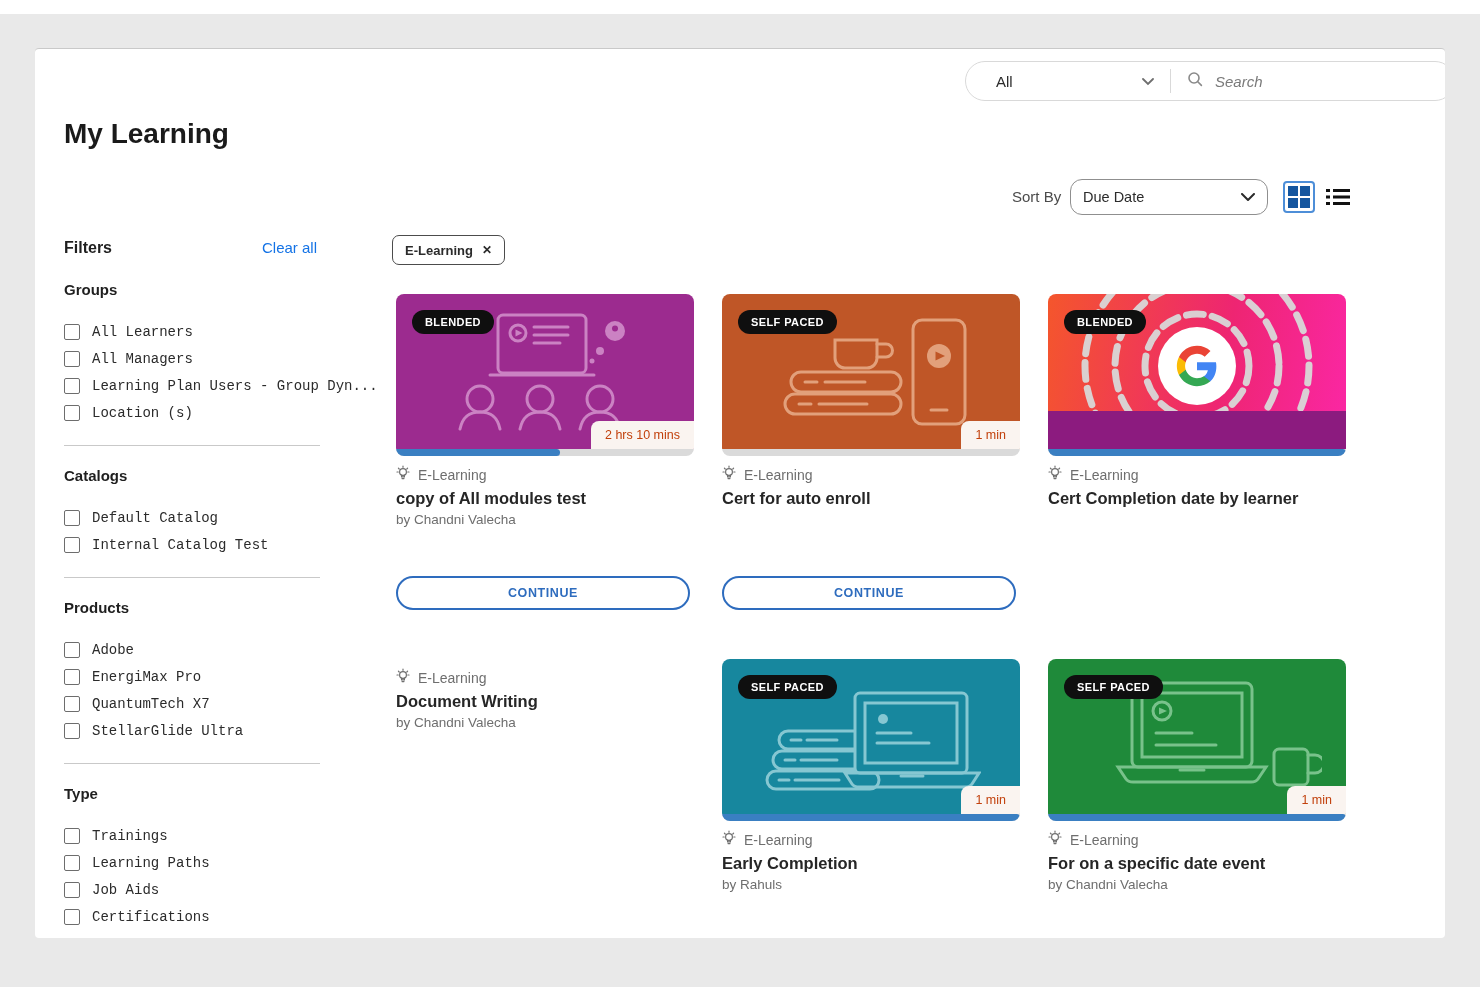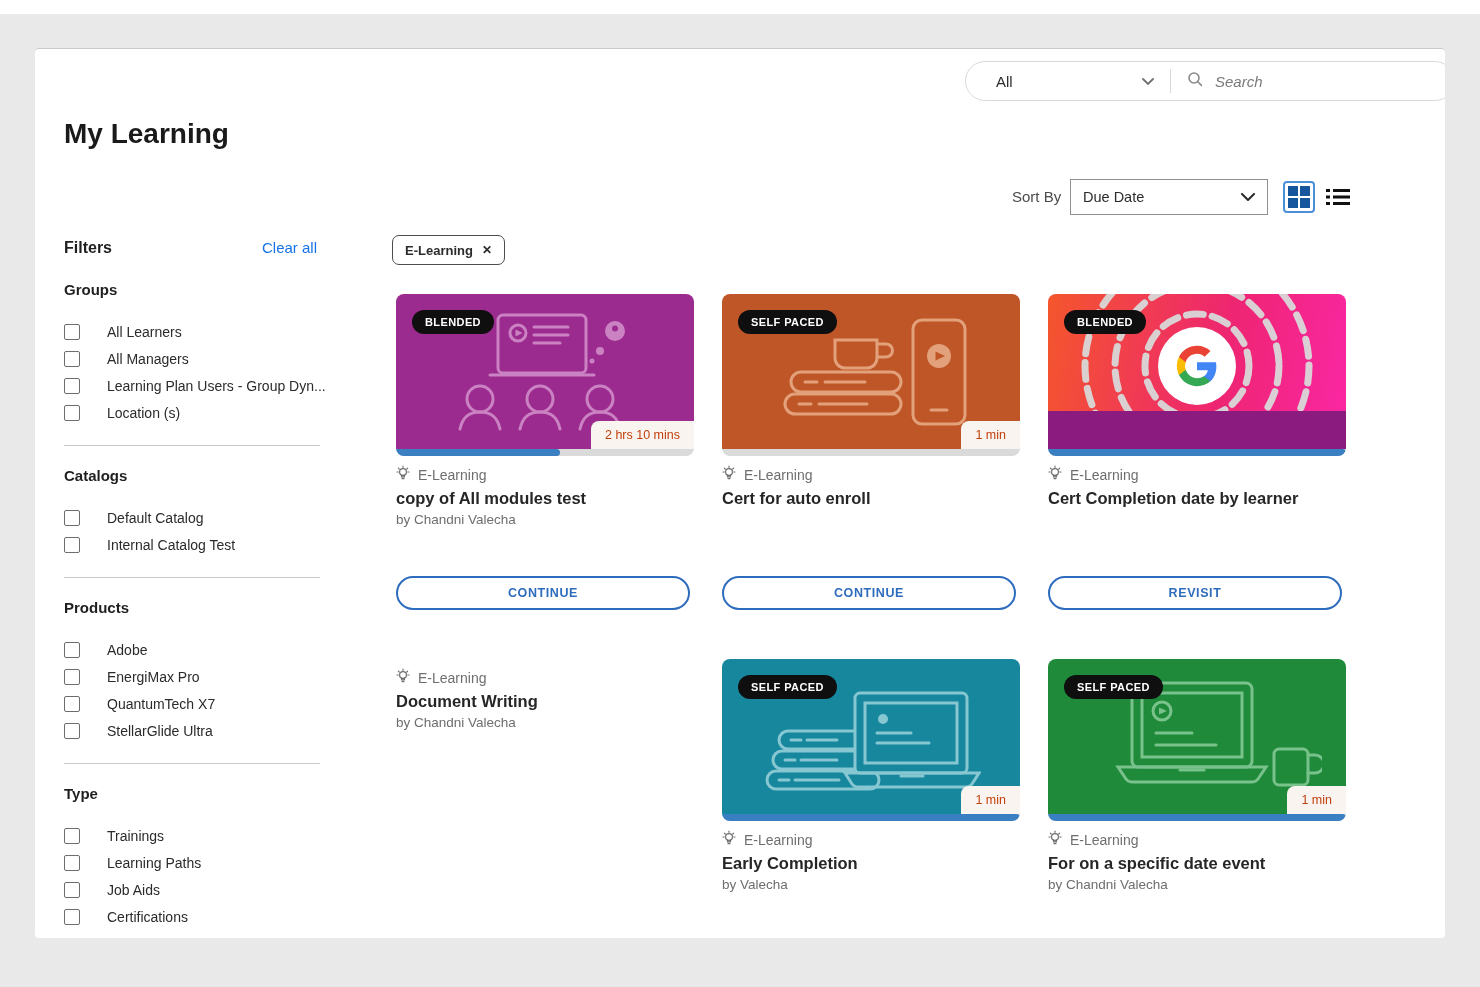--- a/index.html
+++ b/index.html
@@ -21,41 +21,41 @@
   .scope-label{font-size:15px;color:#2b2b2b;}
   .divider-v{width:1px;height:24px;background:#d9d9d9;}
   .search-row{display:flex;align-items:center;gap:10px;padding-left:16px;flex:1;}
   .search-input{border:none;outline:none;font-size:15px;color:#2b2b2b;flex:1;font-family:"Liberation Sans",sans-serif;background:transparent;}
   .search-input::placeholder{font-style:italic;color:#7a7a7a;}
   
   .page-title{position:absolute;left:29px;top:69px;font-size:28px;font-weight:700;color:#1a1a1a;}
   .page-sub{position:absolute;left:29px;top:130px;width:755px;font-size:15px;line-height:23px;color:#2e2e2e;}
   .sortby-label{position:absolute;left:977px;top:139px;font-size:15px;color:#4b4b4b;}
   .sort-select{
-    position:absolute;left:1035px;top:130px;width:198px;height:36px;border:1px solid #8f8f8f;border-radius:0;
+    position:absolute;left:1035px;top:130px;width:198px;height:36px;border:1px solid #8f8f8f;border-radius:12px;
     background:#fff;display:flex;align-items:center;justify-content:space-between;padding:0 12px;box-sizing:border-box;cursor:pointer;
   }
   .sort-value{font-size:14.5px;color:#2b2b2b;}
   .view-grid{
     position:absolute;left:1248px;top:132px;width:32px;height:32px;border:2px solid #4d8ed8;border-radius:4px;box-sizing:border-box;
     display:grid;grid-template-columns:10px 10px;grid-template-rows:10px 10px;gap:2px;align-content:center;justify-content:center;cursor:pointer;background:#fff;
   }
   .view-grid span{background:#15569f;}
   .view-list{position:absolute;left:1291px;top:139px;cursor:pointer;}
   
   .filters-title{position:absolute;left:29px;top:190px;font-size:16px;font-weight:700;color:#1f1f1f;}
   .clear-all{position:absolute;left:227px;top:190px;font-size:15px;color:#1473e6;cursor:pointer;}
   .chip{
     position:absolute;left:357px;top:186px;height:28px;display:inline-flex;align-items:center;gap:9px;padding:0 12px;
     border:1px solid #4c4c4c;border-radius:7px;background:#fff;font-size:13px;font-weight:700;color:#2b2b2b;
   }
   .chip .x{font-size:12px;font-weight:700;cursor:pointer;}
   .sidebar{position:absolute;left:29px;top:232px;width:256px;}
   .f-sec-title{font-size:15px;font-weight:700;color:#1f1f1f;margin:0 0 26px;}
-  .f-item{display:flex;align-items:flex-end;gap:27px;margin-bottom:11px;height:16px;cursor:pointer;}
+  .f-item{display:flex;align-items:flex-end;gap:12px;margin-bottom:11px;height:16px;cursor:pointer;font-family:Liberation Mono, monospace;}
   .cb{width:14px;height:14px;border:1.5px solid #6d6d6d;border-radius:2px;background:#fff;flex:none;}
   .f-label{font-size:14px;color:#2b2b2b;white-space:nowrap;}
   .f-hr{border:none;border-top:1px solid #c9c9c9;margin:24px 0 21px;}
   
   .grid{position:absolute;left:361px;top:245px;width:950px;height:610px;}
   .card{position:absolute;width:298px;}
   .p1{left:0;top:0;} .p2{left:326px;top:0;} .p3{left:652px;top:0;}
   .p4{left:0;top:365px;} .p5{left:326px;top:365px;} .p6{left:652px;top:365px;}
   .card-img{position:relative;width:298px;height:162px;border-radius:8px;overflow:hidden;cursor:pointer;}
   .art{position:absolute;left:0;right:0;top:0;bottom:7px;}
@@ -318,21 +318,20 @@
               <path d="M5.6 10.2v1.6h2.8v-1.6M6 13.6h2M7 1.2v1.1M2.4 3.2l.8.8M11.6 3.2l-.8.8M1 7h1.2M11.8 7H13"></path>
             </svg></span>
         <span>E-Learning</span>
       </div>
       <div class="card-title">Cert Completion date by learner</div>
       <div class="card-author"></div>
     </div>
 
     <button class="action-btn b1">CONTINUE</button>
     <button class="action-btn b2">CONTINUE</button>
-    <button class="action-btn b3">REVISIT</button>
 
     <div class="card p4">
       <div class="cat-row">
         <span><svg width="14" height="16" viewBox="0 0 14 16" fill="none" stroke="#6e6e6e" stroke-width="1.2" stroke-linecap="round">
               <circle cx="7" cy="7" r="3.4"></circle>
               <path d="M5.6 10.2v1.6h2.8v-1.6M6 13.6h2M7 1.2v1.1M2.4 3.2l.8.8M11.6 3.2l-.8.8M1 7h1.2M11.8 7H13"></path>
             </svg></span>
         <span>E-Learning</span>
       </div>
       <div class="card-title">Document Writing</div>
@@ -364,21 +363,21 @@
           </div>
       </div>
       <div class="cat-row">
         <span><svg width="14" height="16" viewBox="0 0 14 16" fill="none" stroke="#6e6e6e" stroke-width="1.2" stroke-linecap="round">
               <circle cx="7" cy="7" r="3.4"></circle>
               <path d="M5.6 10.2v1.6h2.8v-1.6M6 13.6h2M7 1.2v1.1M2.4 3.2l.8.8M11.6 3.2l-.8.8M1 7h1.2M11.8 7H13"></path>
             </svg></span>
         <span>E-Learning</span>
       </div>
       <div class="card-title">Early Completion</div>
-      <div class="card-author">by Valecha</div>
+      <div class="card-author">by Rahuls</div>
     </div>
 
     <div class="card p6">
       <div class="card-img">
         <div class="art a6">
           <svg class="center" width="250" height="116" viewBox="0 0 250 116" fill="none" stroke="#79c28b" stroke-width="3" stroke-linecap="round">
             <rect x="60" y="4" width="120" height="84" rx="6"></rect>
             <rect x="70" y="14" width="100" height="64"></rect>
             <circle cx="90" cy="32" r="9"></circle>
               <path d="M87 28.5l8 3.5-8 3.5z" fill="#79c28b" stroke="none"></path>

